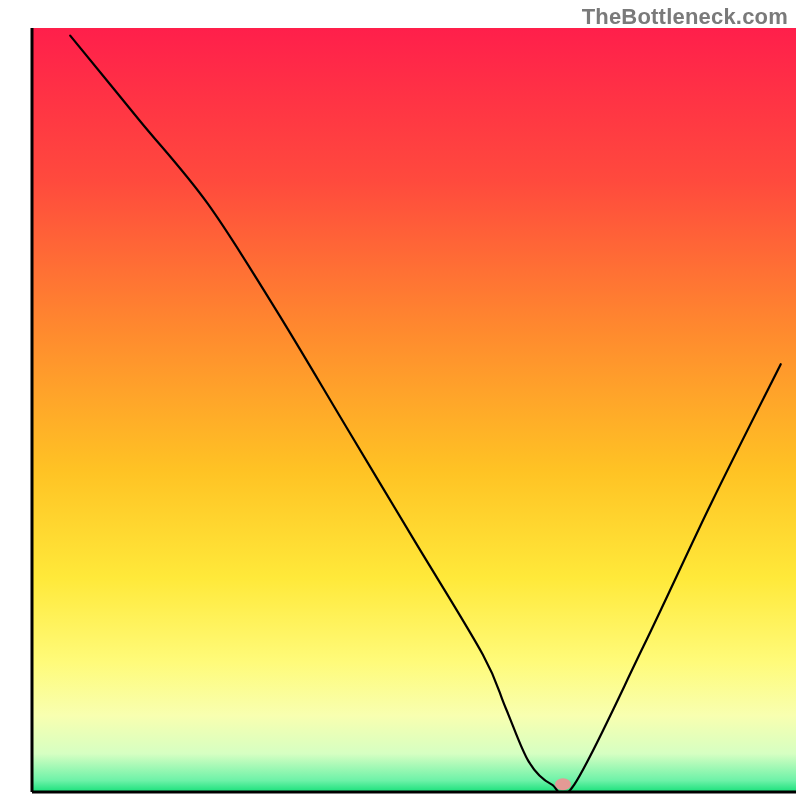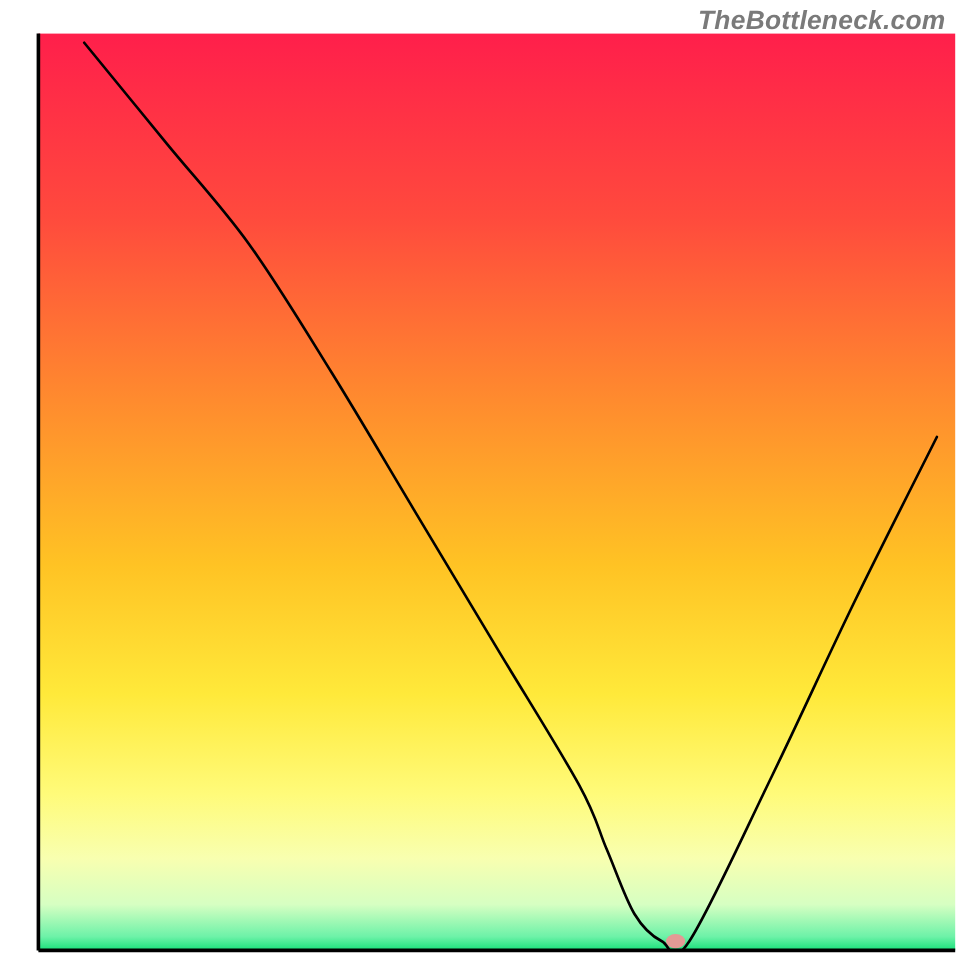--- a/index.html
+++ b/index.html
@@ -9,21 +9,20 @@
     height: 800px;
     background: #ffffff;
     overflow: hidden;
     font-family: Arial, Helvetica, sans-serif;
   }
   .frame {
     position: relative;
     width: 800px;
     height: 800px;
     box-sizing: border-box;
-    font-style: italic;
   }
   .watermark {
     position: absolute;
     top: 4px;
     right: 12px;
     font-size: 22px;
     font-weight: 600;
     color: #7a7a7a;
     letter-spacing: 0.2px;
     z-index: 10;

